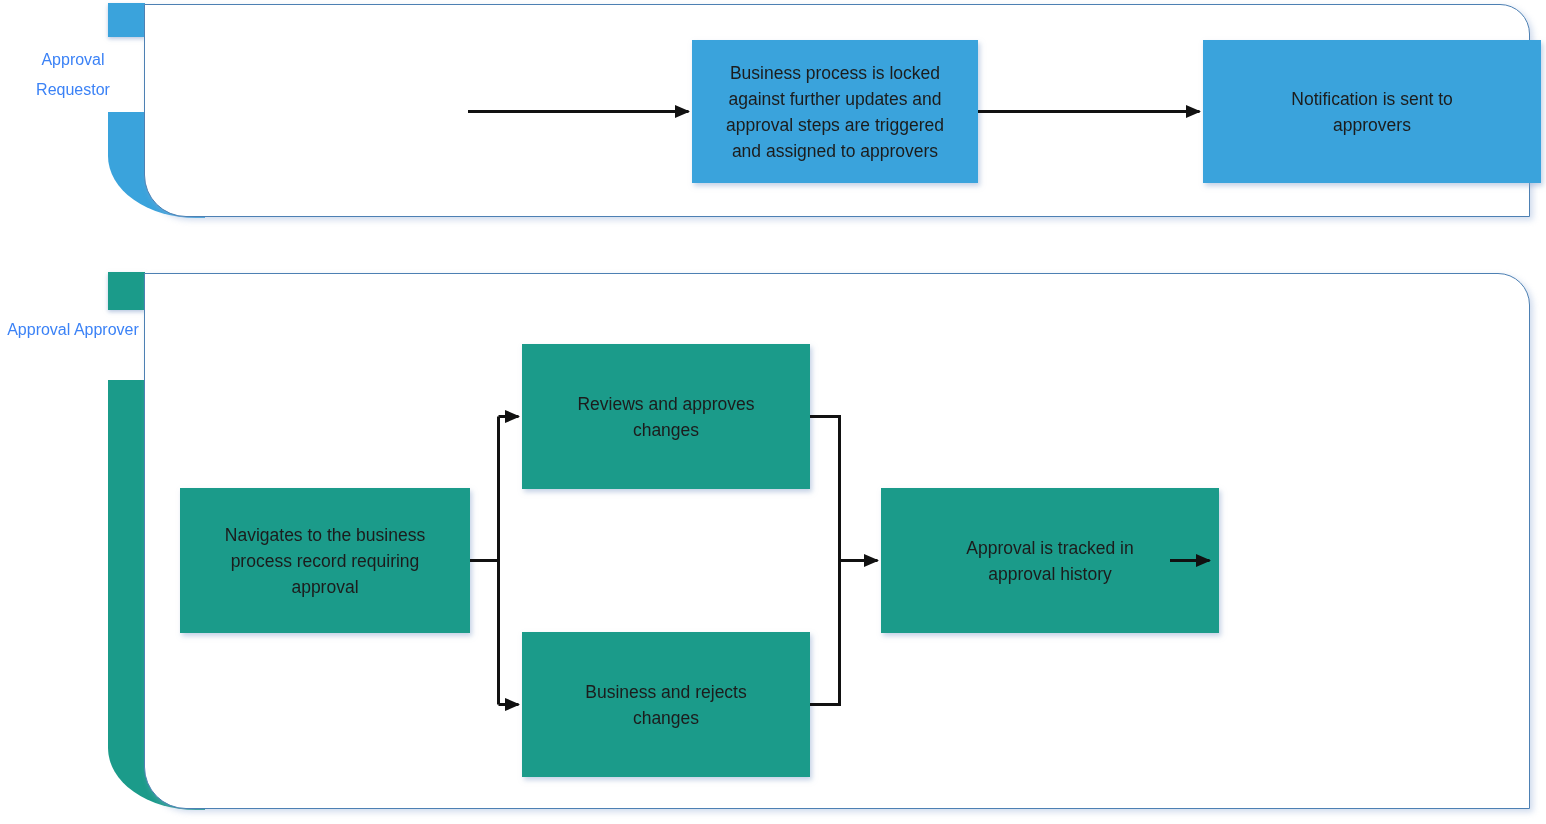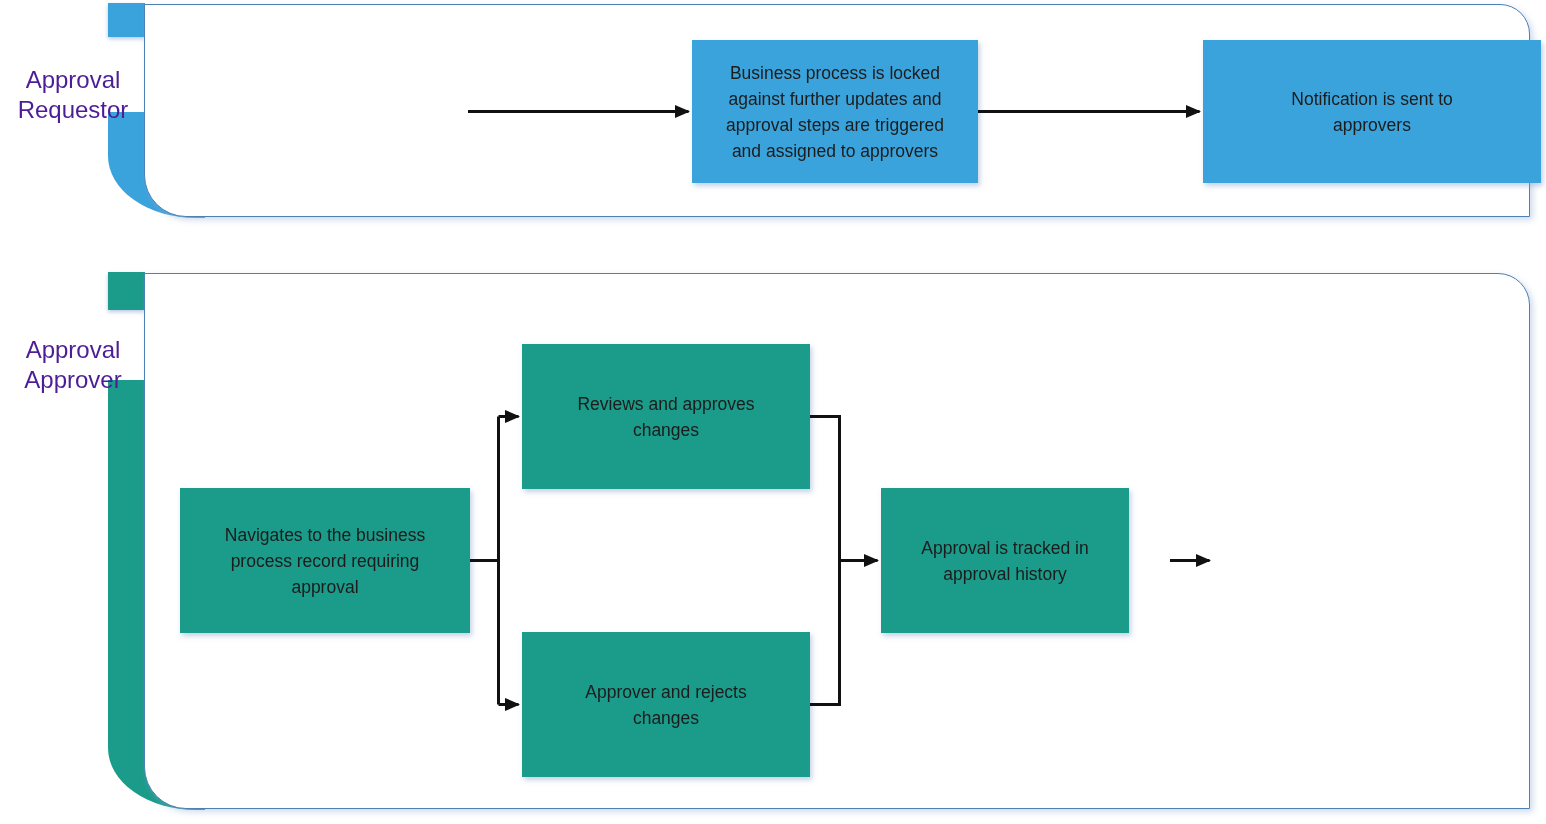--- a/index.html
+++ b/index.html
@@ -19,40 +19,40 @@
   
   .tab{position:absolute;z-index:1;}
   .tab-short{box-shadow:0 2px 4px rgba(140,165,205,.6);}
   .l1-tab-top{left:108px;top:3px;width:37px;height:34px;}
   .l1-tab-bottom{left:108px;top:112px;width:97px;height:106px;border-bottom-left-radius:88px 62px;}
   .l2-tab-top{left:108px;top:272px;width:37px;height:38px;}
   .l2-tab-bottom{left:108px;top:380px;width:97px;height:430px;border-bottom-left-radius:88px 62px;}
   
   .lane-label{
     position:absolute;left:4px;width:138px;text-align:center;
-    font-size:24px;line-height:30px;color:#4c1d95;z-index:3;margin-top:20px;
+    font-size:16px;line-height:30px;color:#3b82f6;z-index:3;
   }
   .lane1-label{top:45px;}
   .lane2-label{top:315px;}
   
   .node{
     position:absolute;display:flex;align-items:center;justify-content:center;
     text-align:center;font-size:17.5px;line-height:26px;color:#1c1c1c;
     z-index:3;box-shadow:2px 3px 5px rgba(140,165,205,.5);
   }
   .node span{display:block;}
   .blue{background:var(--requestor-fill,#3aa3dc);}
   .teal{background:var(--approver-fill,#1b9b8a);}
   .n-r1{left:180px;top:40px;width:288px;height:143px;}
   .n-r2{left:692px;top:40px;width:286px;height:143px;}
   .n-r3{left:1203px;top:40px;width:338px;height:143px;}
   .n-a1{left:180px;top:488px;width:290px;height:145px;}
   .n-a2{left:522px;top:344px;width:288px;height:145px;}
   .n-a3{left:522px;top:632px;width:288px;height:145px;}
-  .n-a4{left:881px;top:488px;width:248px;height:145px;}
+  .n-a4{left:881px;top:488px;width:338px;height:145px;}
   .n-a5{left:1213px;top:489px;width:290px;height:145px;}
   .w-r1 span{max-width:236px;} .w-r2 span{max-width:240px;} .w-r3 span{max-width:205px;}
   .w-a1 span{max-width:218px;} .w-a2 span{max-width:188px;} .w-a3 span{max-width:175px;}
   .w-a4 span{max-width:192px;} .w-a5 span{max-width:238px;}
   
   .connectors{position:absolute;left:0;top:0;z-index:4;pointer-events:none;}
   .connectors path{stroke:var(--connector,#111);stroke-width:3;fill:none;}
   .connectors marker path{fill:var(--connector,#111);stroke:none;}
 </style>
 </head>
@@ -77,21 +77,21 @@
   <div class="lane-body lane2-body"></div>
   <div class="lane-label lane2-label">Approval Approver</div>
 
   <div class="node teal n-a2 w-a2">
     <span>Reviews and approves changes</span>
   </div>
   <div class="node teal n-a1 w-a1">
     <span>Navigates to the business process record requiring approval</span>
   </div>
   <div class="node teal n-a3 w-a3">
-    <span>Approver and rejects changes</span>
+    <span>Business and rejects changes</span>
   </div>
   <div class="node teal n-a4 w-a4">
     <span>Approval is tracked in approval history</span>
   </div>
 
   <svg class="connectors" width="1546" height="824" viewBox="0 0 1546 824">
     <defs>
       <marker id="arrow" viewBox="0 0 10 10" refX="9" refY="5" markerWidth="5" markerHeight="5" orient="auto-start-reverse">
         <path d="M0,0.6 L10,5 L0,9.4 z"></path>
       </marker>

